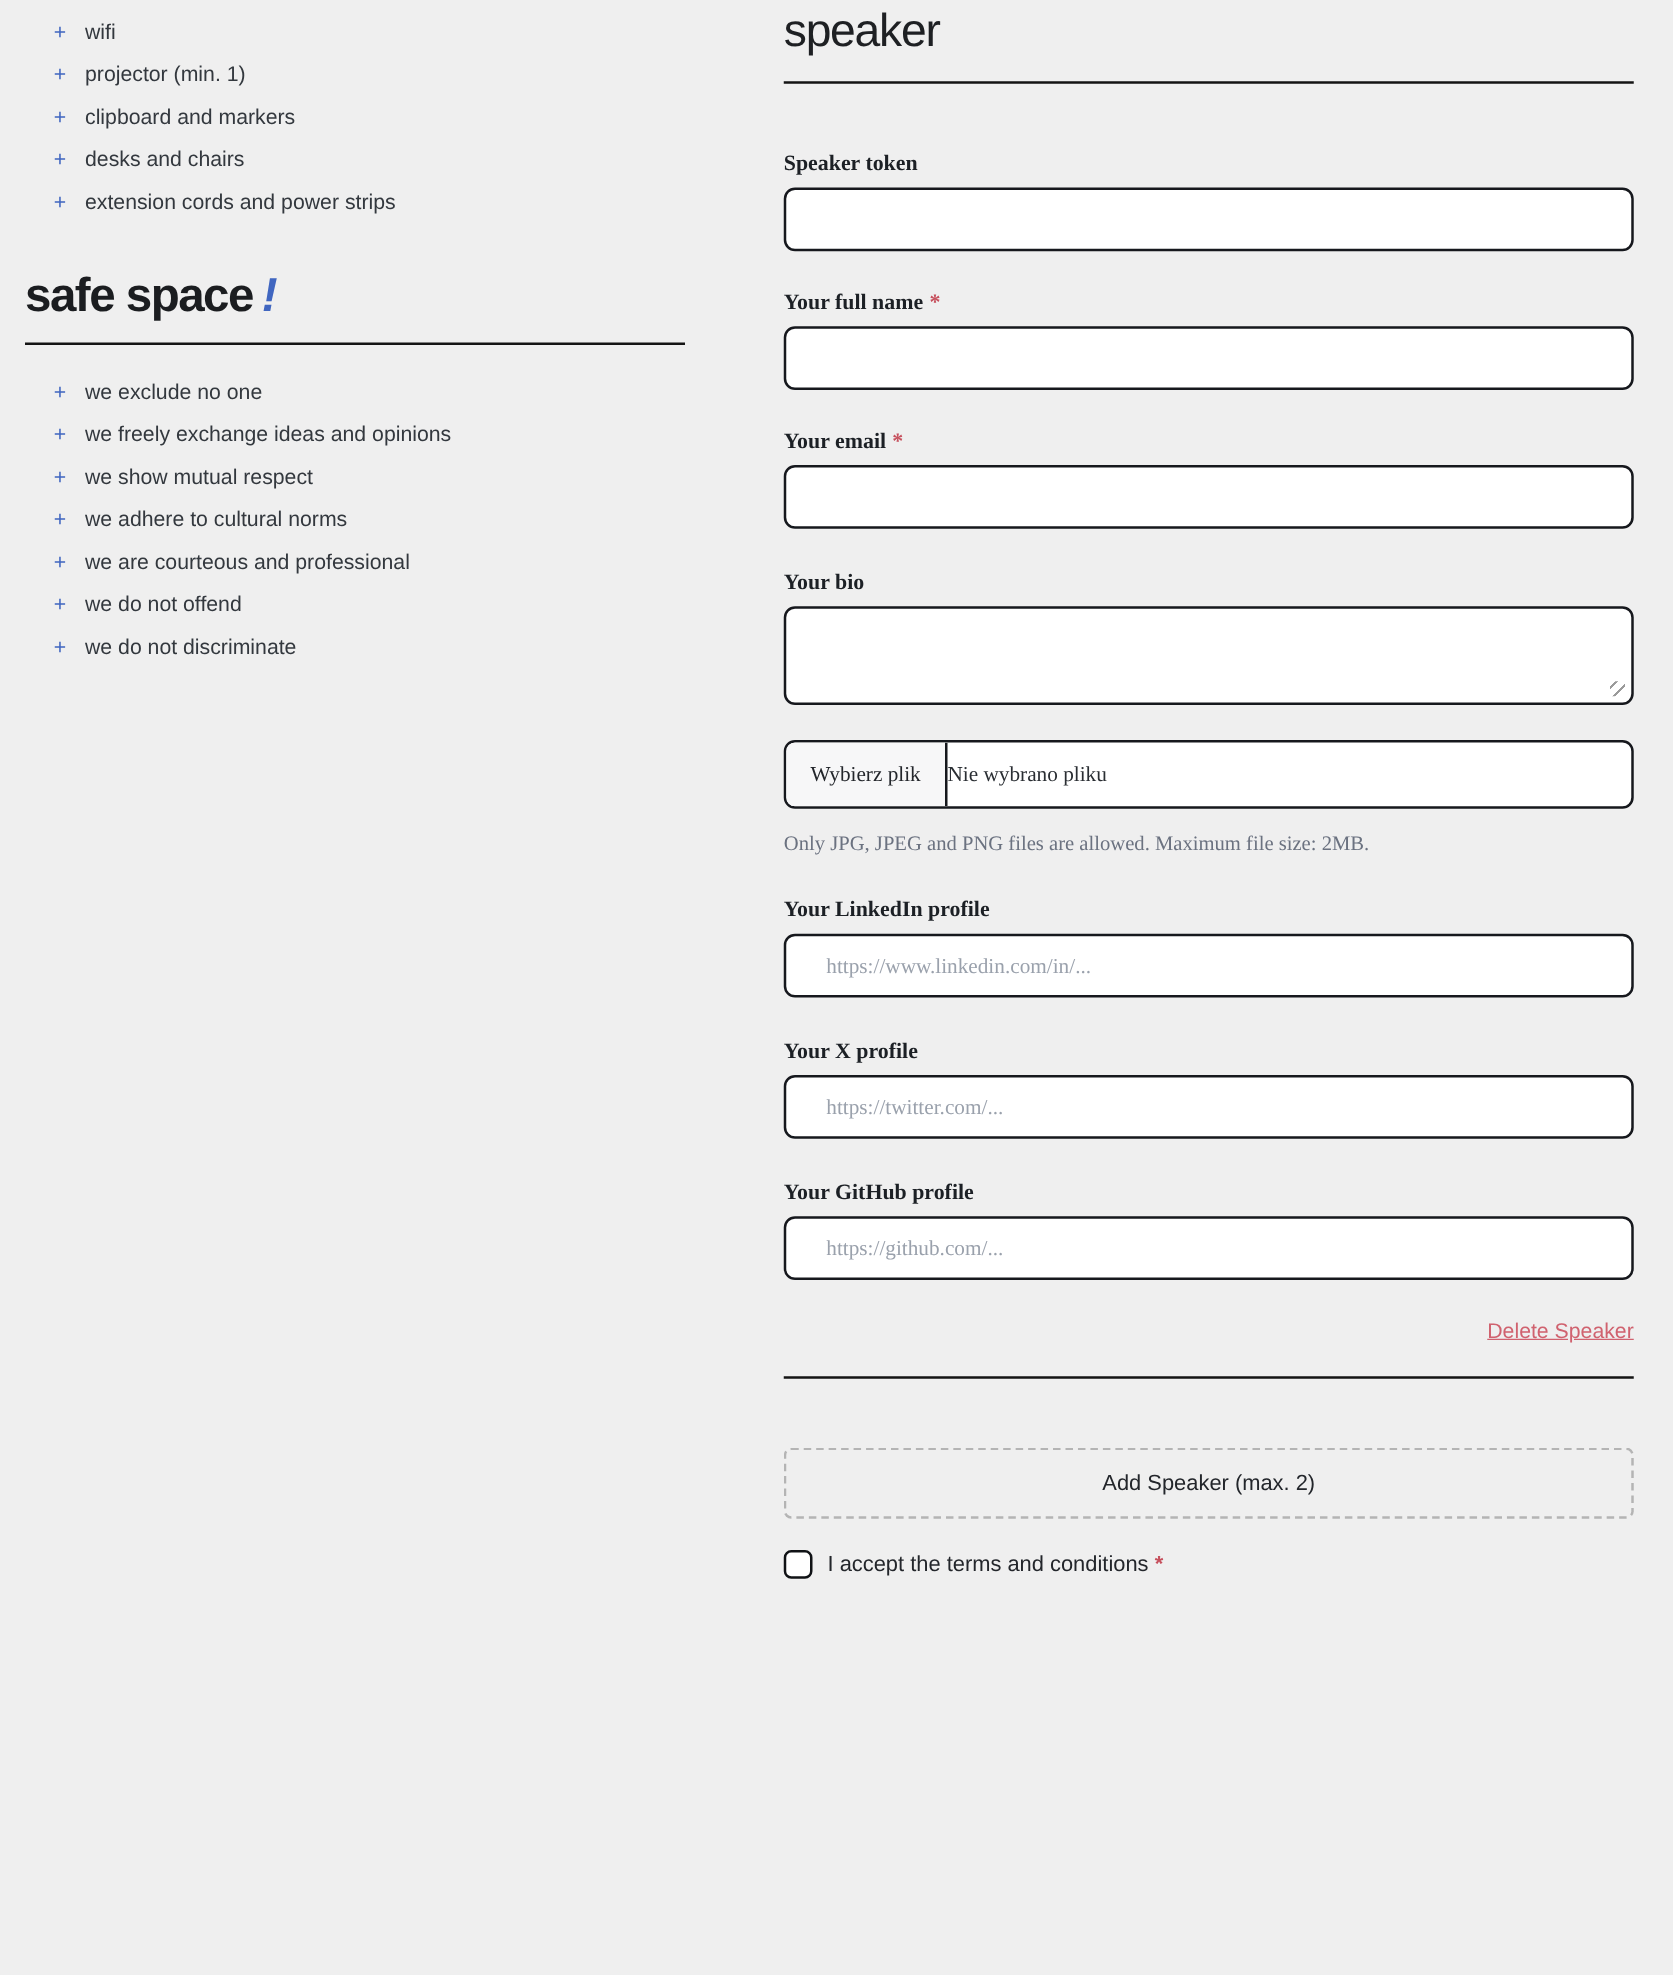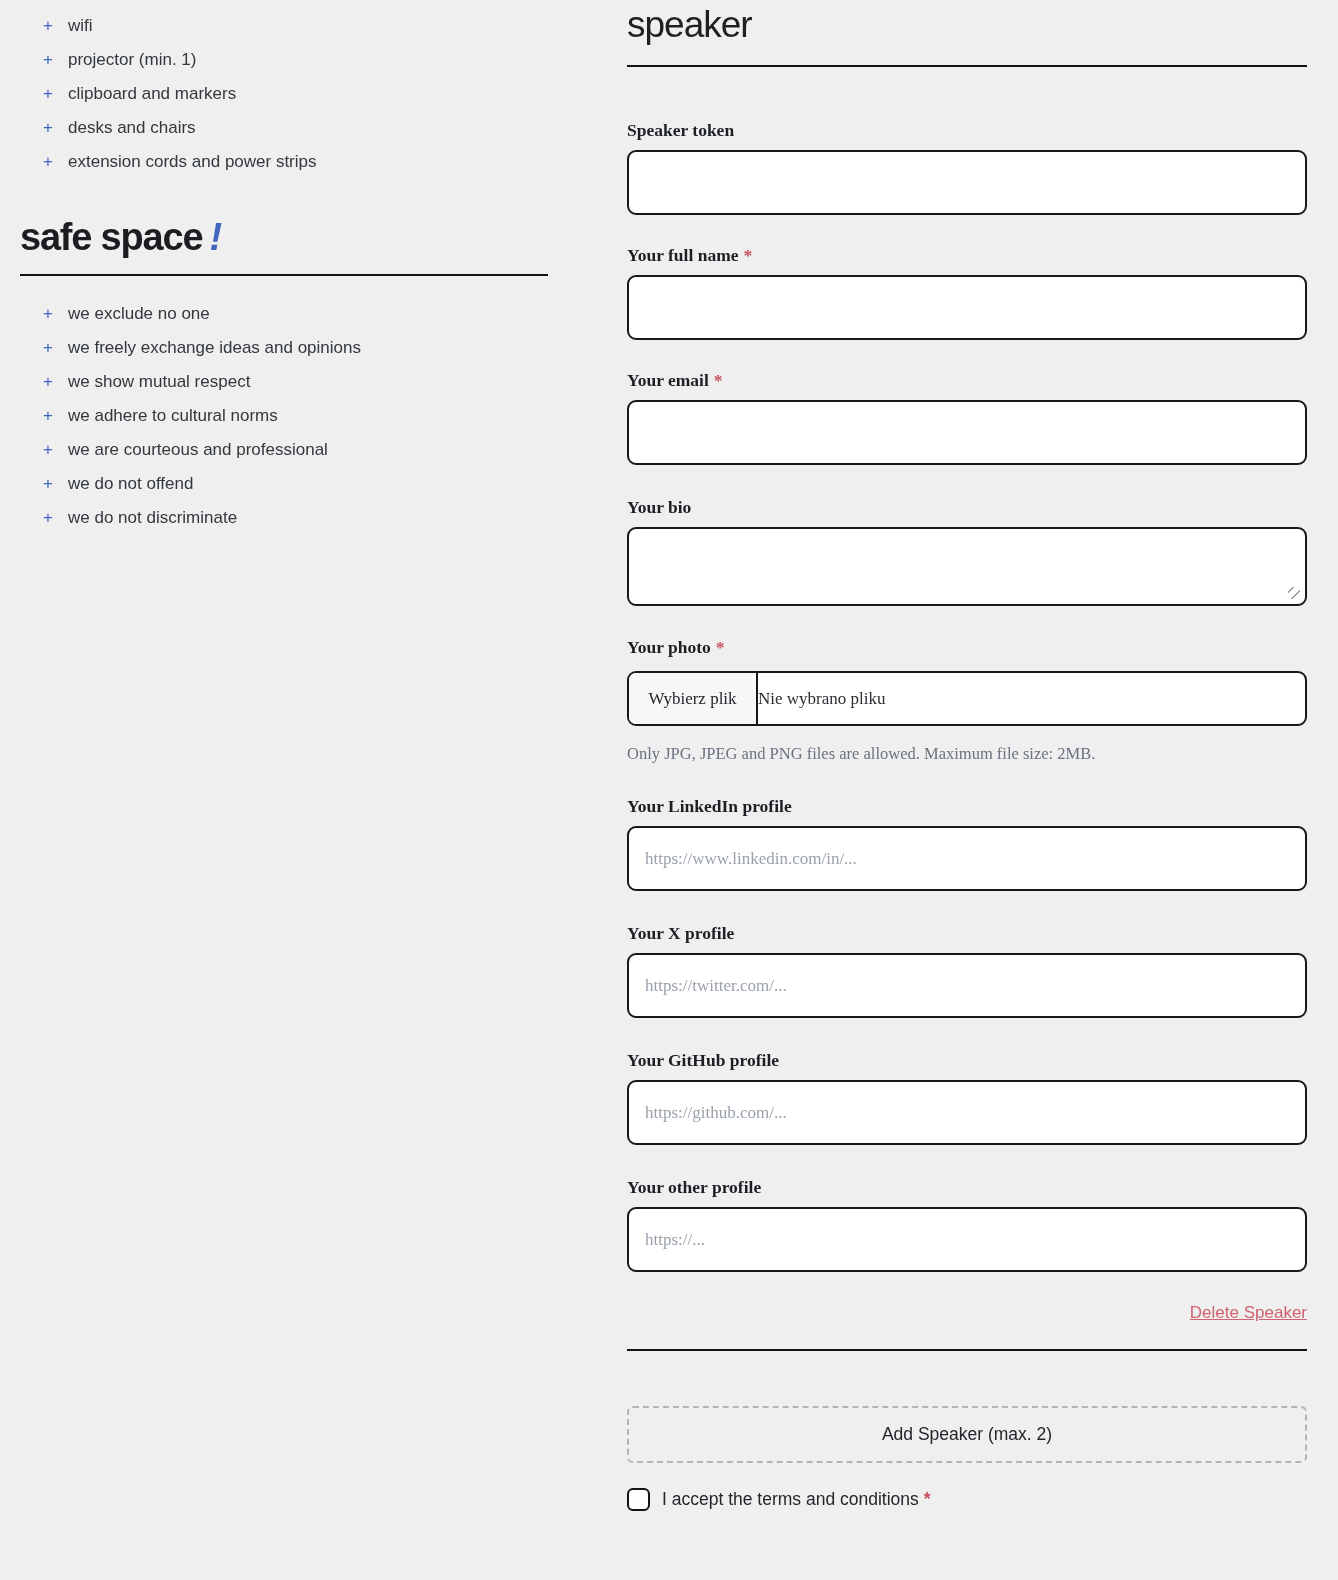--- a/index.html
+++ b/index.html
@@ -58,23 +58,23 @@
   .group.first { margin-top: 50px; }
   .group.g-bio { margin-top: 29px; }
   .group.g-photo { margin-top: 28px; }
   .group.g-x, .group.g-github, .group.g-other { margin-top: 29px; }
   .lbl {
     display: block; font-size: 17.5px; line-height: 26px;
     font-weight: 600; color: #1c2025;
   }
   .req { color: var(--danger_red, #c6505d); margin-left: 5px; font-weight: 600; }
   .ipt {
-    display: block; width: 100%; height: 65px; margin-top: 7px;
+    display: block; width: 100%; height: 51px; margin-top: 7px;
     border: 2px solid var(--border_dark, #16181d); border-radius: 9px;
-    background: #ffffff; font-size: 17px; padding: 0 16px;
+    background: #ffffff; font-size: 17px; padding: 0 32px;
     font-family: inherit; color: #23262b; outline: none;
   }
   .ipt::placeholder, textarea::placeholder { color: var(--placeholder_gray, #9aa1ac); opacity: 1; }
   .helper {
     margin: 7px 0 0 0; font-size: 16.5px; line-height: 24px;
     color: var(--helper_gray, #6b7280);
   }
   .helper.photo { margin-top: 16px; }
   .ta-wrap { position: relative; margin-top: 7px; }
   textarea.ipt {
@@ -214,21 +214,20 @@
     </div>
 
     <div class="group g-bio">
       <label class="lbl"><span>Your bio</span></label>
       <div class="ta-wrap">
         <textarea class="ipt" style=""></textarea>
       </div>
     </div>
 
     <div class="group g-photo">
-      <label class="lbl"><span>Your photo</span><span class="req">*</span></label>
       <div class="file-box">
         <span class="file-btn">Wybierz plik</span>
         <span class="file-status">Nie wybrano pliku</span>
       </div>
       <p class="helper photo">Only JPG, JPEG and PNG files are allowed. Maximum file size: 2MB.</p>
     </div>
 
     <div class="group">
       <label class="lbl"><span>Your LinkedIn profile</span></label>
       <input class="ipt" type="text" placeholder="https://www.linkedin.com/in/..." style="">
@@ -237,24 +236,20 @@
     <div class="group g-x">
       <label class="lbl"><span>Your X profile</span></label>
       <input class="ipt" type="text" placeholder="https://twitter.com/..." style="">
     </div>
 
     <div class="group g-github">
       <label class="lbl"><span>Your GitHub profile</span></label>
       <input class="ipt" type="text" placeholder="https://github.com/..." style="">
     </div>
 
-    <div class="group g-other">
-      <label class="lbl"><span>Your other profile</span></label>
-      <input class="ipt" type="text" placeholder="https://..." style="">
-    </div>
 
     <div class="delete-row">
       <a class="delete-link">Delete Speaker</a>
     </div>
 
     <hr class="rule bottom">
 
     <button class="add-speaker" type="button">Add Speaker (max. 2)</button>
 
     <div class="terms-row">

